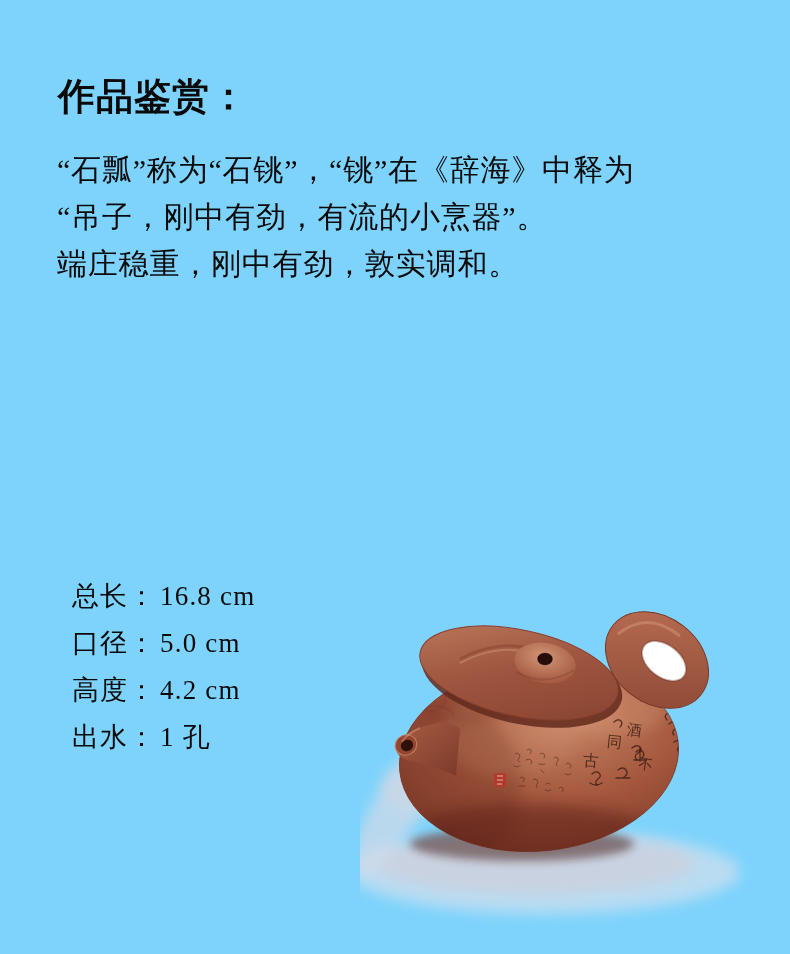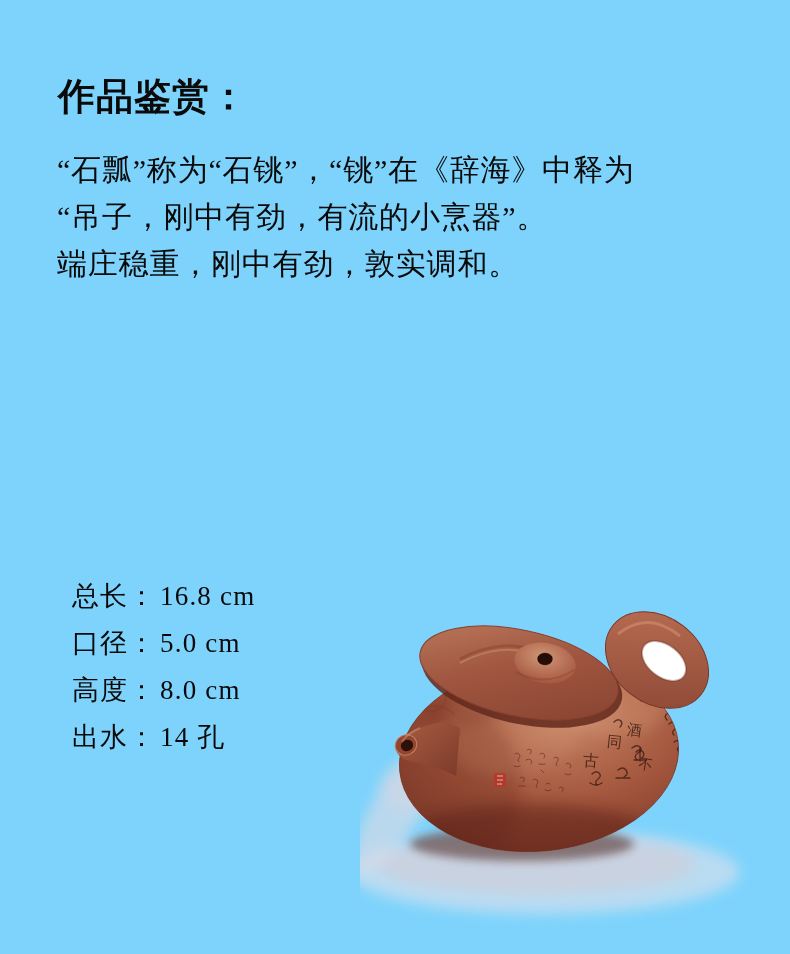--- a/index.html
+++ b/index.html
@@ -46,24 +46,24 @@
 
 
   <div class="specs">
     <div class="spec-row">
       <span class="spec-label">总长：</span><span class="spec-value">16.8 cm</span>
     </div>
     <div class="spec-row">
       <span class="spec-label">口径：</span><span class="spec-value">5.0 cm</span>
     </div>
     <div class="spec-row">
-      <span class="spec-label">高度：</span><span class="spec-value">8.0 cm</span>
-    </div>
-    <div class="spec-row">
-      <span class="spec-label">出水：</span><span class="spec-value">14 孔</span>
+      <span class="spec-label">高度：</span><span class="spec-value">4.2 cm</span>
+    </div>
+    <div class="spec-row">
+      <span class="spec-label">出水：</span><span class="spec-value">1 孔</span>
     </div>
   </div>
 
   <div class="pot">
     <svg viewBox="0 0 430 372" role="img">
       <defs>
         <radialGradient id="bodyGrad" cx="0.60" cy="0.30" r="0.85">
           <stop offset="0%" stop-color="#cd8d6e"></stop>
           <stop offset="28%" stop-color="#b46c50"></stop>
           <stop offset="55%" stop-color="#a2553c"></stop>

